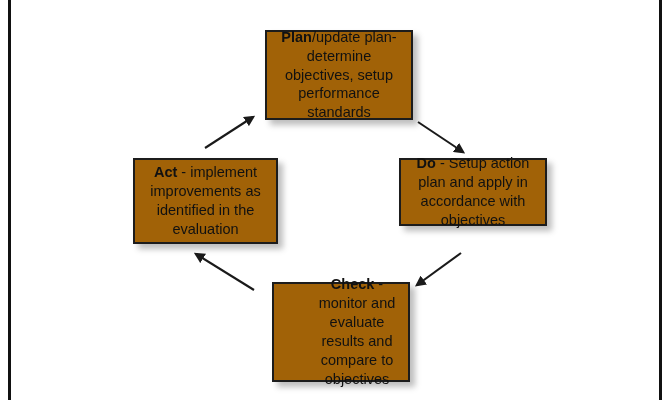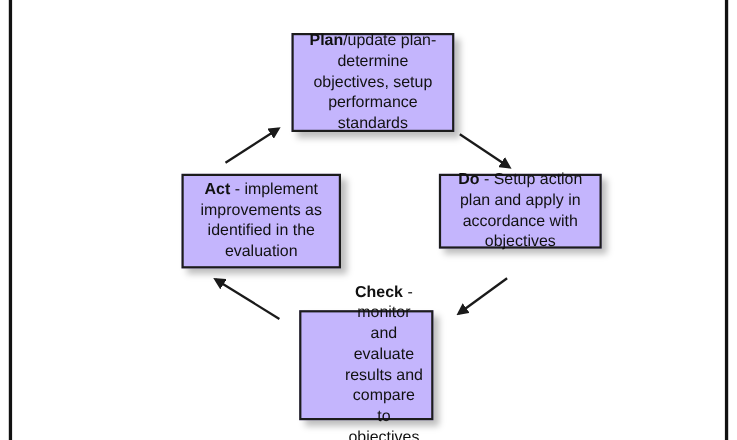--- a/index.html
+++ b/index.html
@@ -24,21 +24,21 @@
     height: 400px;
     background: #111111;
   }
   .frame-rule.left  { left: 8px; }
   .frame-rule.right { left: 659px; }
 
   
   .node {
     position: absolute;
     box-sizing: border-box;
-    background: #c4b5fd;
+    background: #a16207;
     border: 2.5px solid #1c1c1c;
     display: flex;
     align-items: center;
     justify-content: center;
     text-align: center;
     box-shadow: 5px 5px 6px rgba(0, 0, 0, 0.26);
     z-index: 3;
   }
   .node-text {
     display: block;
@@ -46,22 +46,22 @@
     line-height: 1.30;
     color: #111111;
     padding: 0 7px;
   }
   .node-text b {
     font-weight: bold;
   }
 
   #node-plan  { left: 265px; top:  30px; width: 148px; height:  90px; }
   #node-do    { left: 399px; top: 158px; width: 148px; height:  68px; }
-  #node-check { left: 272px; top: 282px; width: 122px; height: 100px; padding-left: 32px; }
-  #node-act   { left: 133px; top: 158px; width: 145px; height:  86px; margin-left: 32px; }
+  #node-check { left: 272px; top: 282px; width: 138px; height: 100px; padding-left: 32px; }
+  #node-act   { left: 133px; top: 158px; width: 145px; height:  86px; }
 
   
   #arrows {
     position: absolute;
     left: 0;
     top: 0;
     width: 670px;
     height: 400px;
     z-index: 2;
   }

